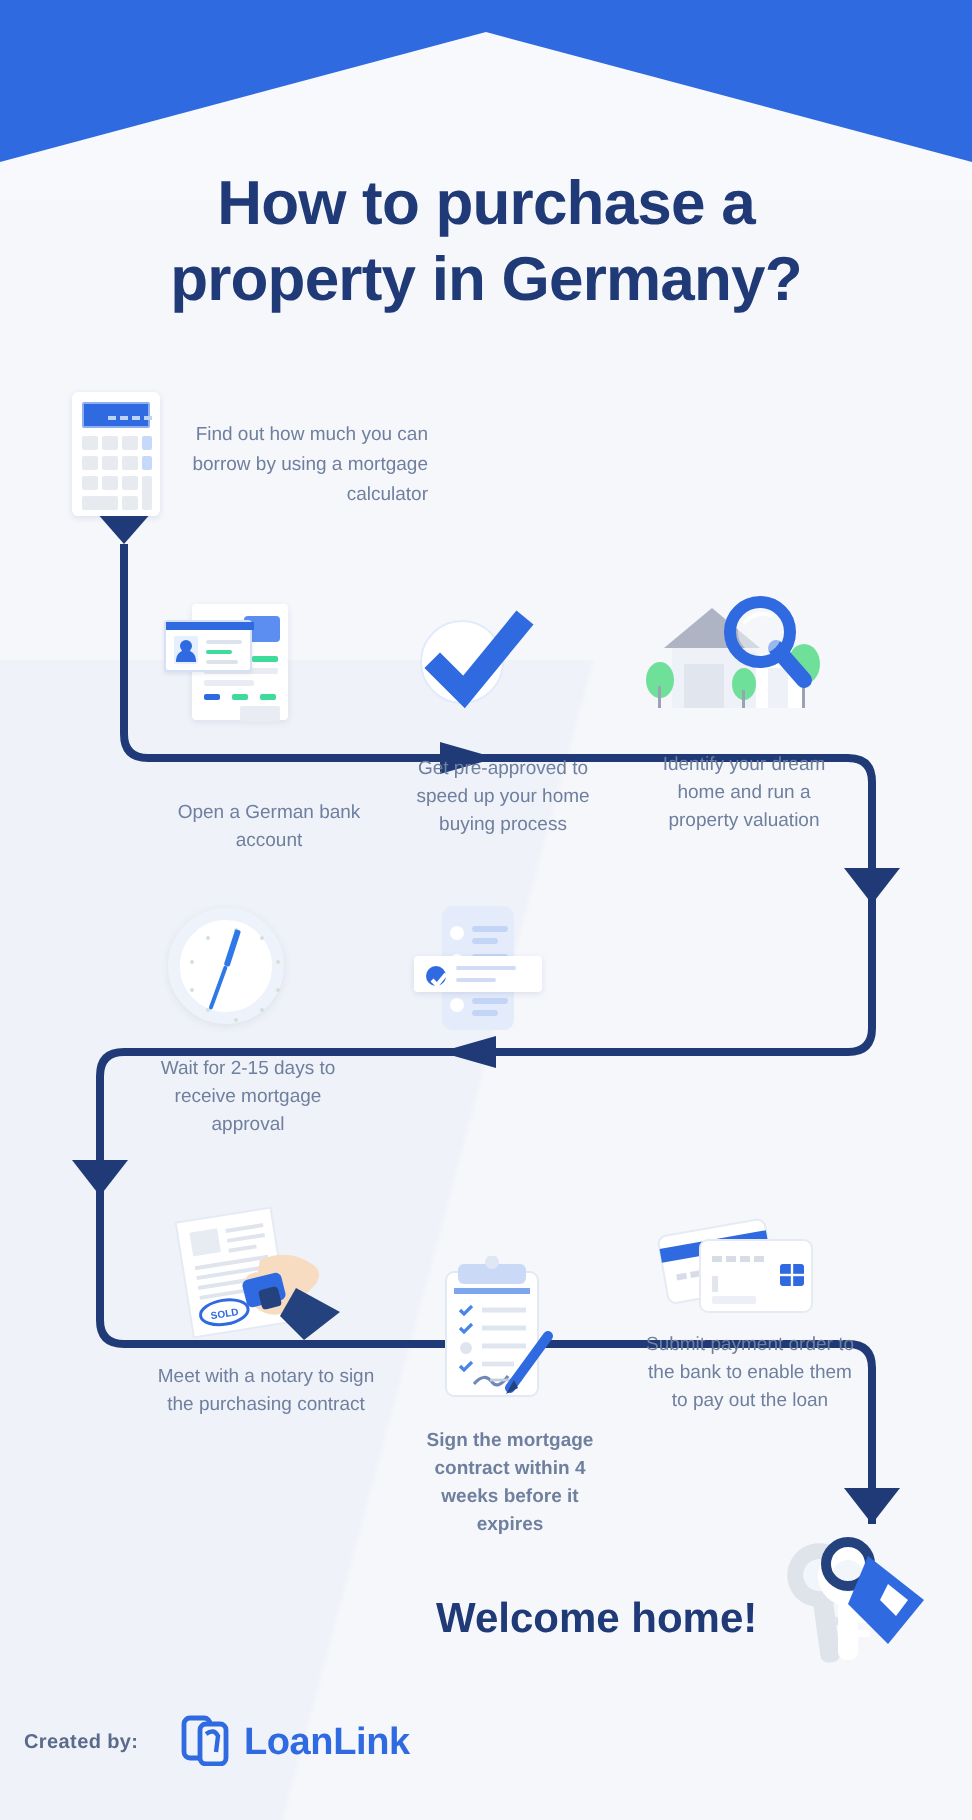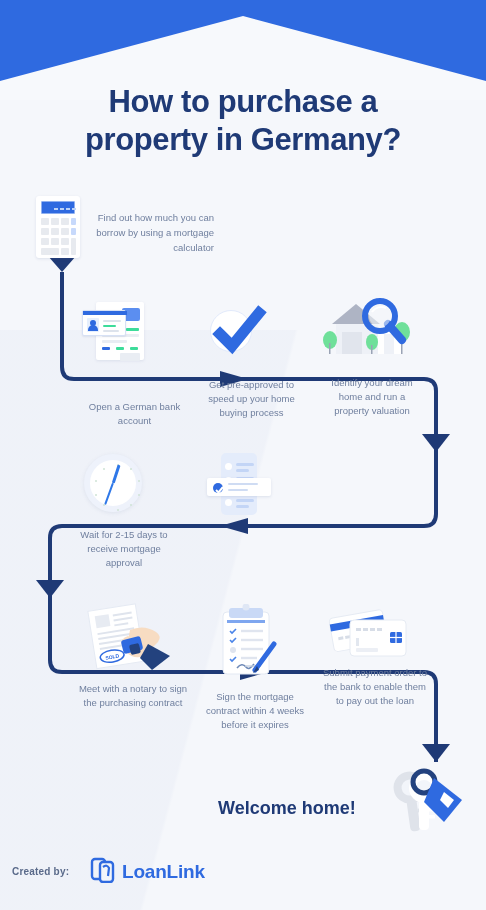--- a/index.html
+++ b/index.html
@@ -128,21 +128,21 @@
   .shake { position:relative; width:92px; height:58px; }
 
   .notary { position:relative; width:92px; height:70px; }
 
   .clipbd { position:relative; width:62px; height:76px; }
 
   .cards { position:relative; width:82px; height:58px; }
 
   .welcome {
     position:absolute; z-index:6;
-    color:#1f3a76; font-size:18px; font-weight:bold;
+    color:#1f3a76; font-size:21px; font-weight:bold;
   }
   .created {
     position:absolute; z-index:6; color:#5a6a8a; font-size:10px; font-weight:bold; letter-spacing:.2px;
   }
   .brand { position:absolute; z-index:6; color:#2f6ae0; font-size:19px; font-weight:bold; letter-spacing:-.2px; }
 </style>
 </head>
 <body>
 
 <div id="page">
@@ -334,21 +334,21 @@
         <path d="M52,30 q14,-6 26,2 q6,4 2,10 l-14,14 q-10,4 -18,-4 z" fill="#f7dcc2"></path>
         <path d="M50,36 q-8,2 -6,10 q2,8 12,8 l10,-10 z" fill="#f7dcc2"></path>
         <rect x="44" y="38" width="20" height="14" rx="3" fill="#2f6ae0" transform="rotate(-14 54 45)"></rect>
         <rect x="52" y="44" width="10" height="10" rx="2" fill="#23427e" transform="rotate(-14 57 49)"></rect>
         <polygon points="70,44 92,56 74,70 62,58" fill="#23427e"></polygon>
       </svg>
     </div>
     <div class="cap" style="margin-top:12px;">Meet with a notary to sign the purchasing contract</div>
   </div>
 
-  <div class="step" style="left:205px; top:604px; width:100px;">
+  <div class="step" style="left:205px; top:628px; width:100px;font-weight:bold;">
     <div style="padding-left:12px;">
       <div class="clipbd">
         <svg width="62" height="76">
           <rect x="6" y="8" width="46" height="62" rx="4" fill="#ffffff" stroke="#e3e9f3"></rect>
           <rect x="12" y="4" width="34" height="10" rx="3" fill="#c9d9f6"></rect>
           <circle cx="29" cy="3" r="3.5" fill="#dfe7f5"></circle>
           <rect x="10" y="16" width="38" height="3" fill="#7ea6ef"></rect>
           <g>
             <polyline points="13,27 15,29 19,25" fill="none" stroke="#4a84e8" stroke-width="1.6"></polyline>
             <polyline points="13,36 15,38 19,34" fill="none" stroke="#4a84e8" stroke-width="1.6"></polyline>

